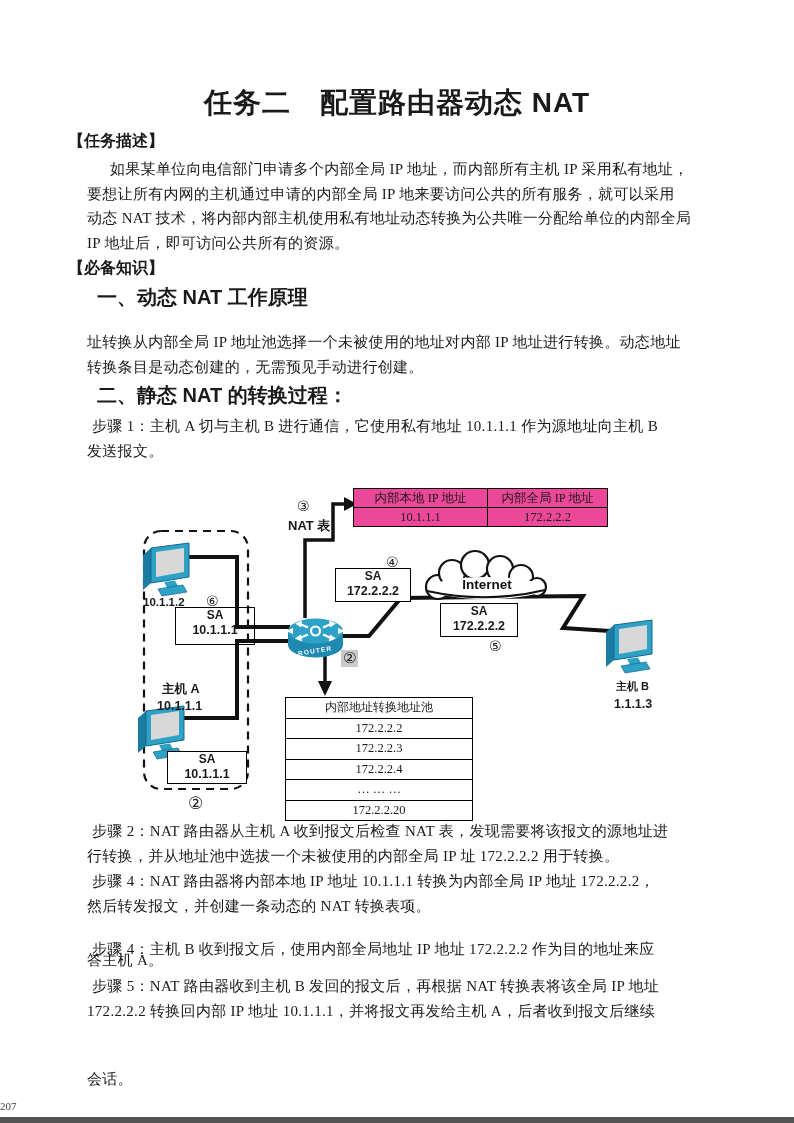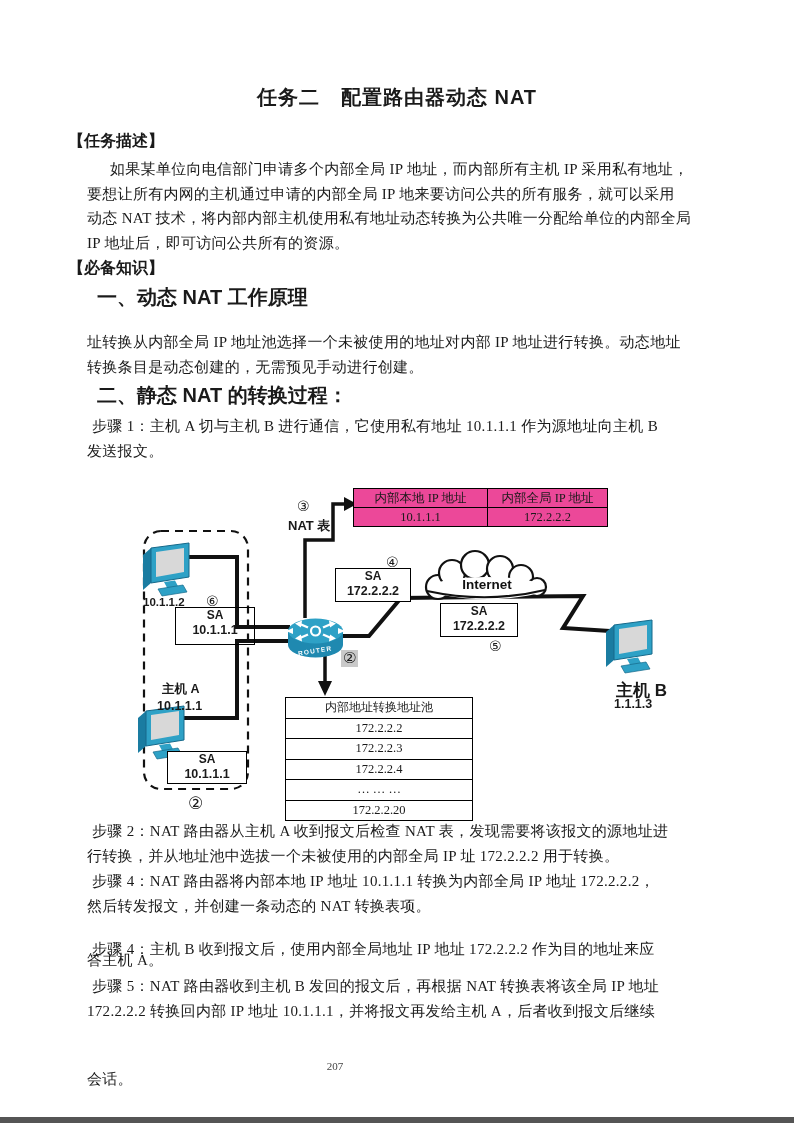--- a/index.html
+++ b/index.html
@@ -1,24 +1,24 @@
 <!DOCTYPE html>
 <html><head>
 <meta charset="utf-8">
 <style>
   html,body{margin:0;padding:0;background:#888;}
   .page{position:relative;width:794px;height:1123px;background:#ffffff;margin:0 auto;
         font-family:"Liberation Serif","DejaVu Serif",serif;color:#1a1a1a;overflow:hidden;}
   .abs{position:absolute;white-space:nowrap;}
   .title{width:794px;text-align:center;font-family:"Liberation Sans","DejaVu Sans",sans-serif;
-         font-weight:bold;font-size:20px;letter-spacing:1px;}
+         font-weight:bold;font-size:28px;letter-spacing:1px;}
   .h1{font-family:"Liberation Sans","DejaVu Sans",sans-serif;font-weight:bold;font-size:16px;}
   .h2{font-family:"Liberation Sans","DejaVu Sans",sans-serif;font-weight:bold;font-size:20px;}
   .body-line{font-size:15px;letter-spacing:0.3px;}
-  .pagenum{width:670px;text-align:center;font-size:11px;color:#444;}
+  .pagenum{width:670px;text-align:left;font-size:11px;color:#444;margin-top:40px;}
   .botbar{left:0;top:1117px;width:794px;height:6px;background:#555;}
   
   .dbox{position:absolute;border:1.4px solid #000;background:#fff;text-align:center;
         font-family:"Liberation Sans","DejaVu Sans",sans-serif;font-weight:bold;line-height:1.25;}
   .dbox .l1{font-size:12px;} .dbox .l2{font-size:12.5px;}
   .dbox.transparent{background:transparent;}
   .ntable{position:absolute;left:353px;top:488px;border-collapse:collapse;}
   .ntable td{border:1.2px solid #000;text-align:center;padding:0;font-size:12.5px;height:18px;background:#ec4899;}
   .ntable .c1{width:133px;} .ntable .c2{width:119px;}
   .ptable{position:absolute;left:285px;top:697px;border-collapse:collapse;}
@@ -189,16 +189,16 @@
         </tr>
     <tr>
           <td>… … …</td>
         </tr>
     <tr>
           <td>172.2.2.20</td>
         </tr>
   </tbody>
     </table>
 
-  <div class="dlabel" style="left:616px;top:679px;font-size:17px;">主机 B</div>
+  <div class="dlabel" style="left:616px;top:679px;font-size:11px;">主机 B</div>
   <div class="dlabel" style="left:614px;top:697px;font-size:12.5px;">1.1.1.3</div>
 
 </div>
 
 </body></html>

